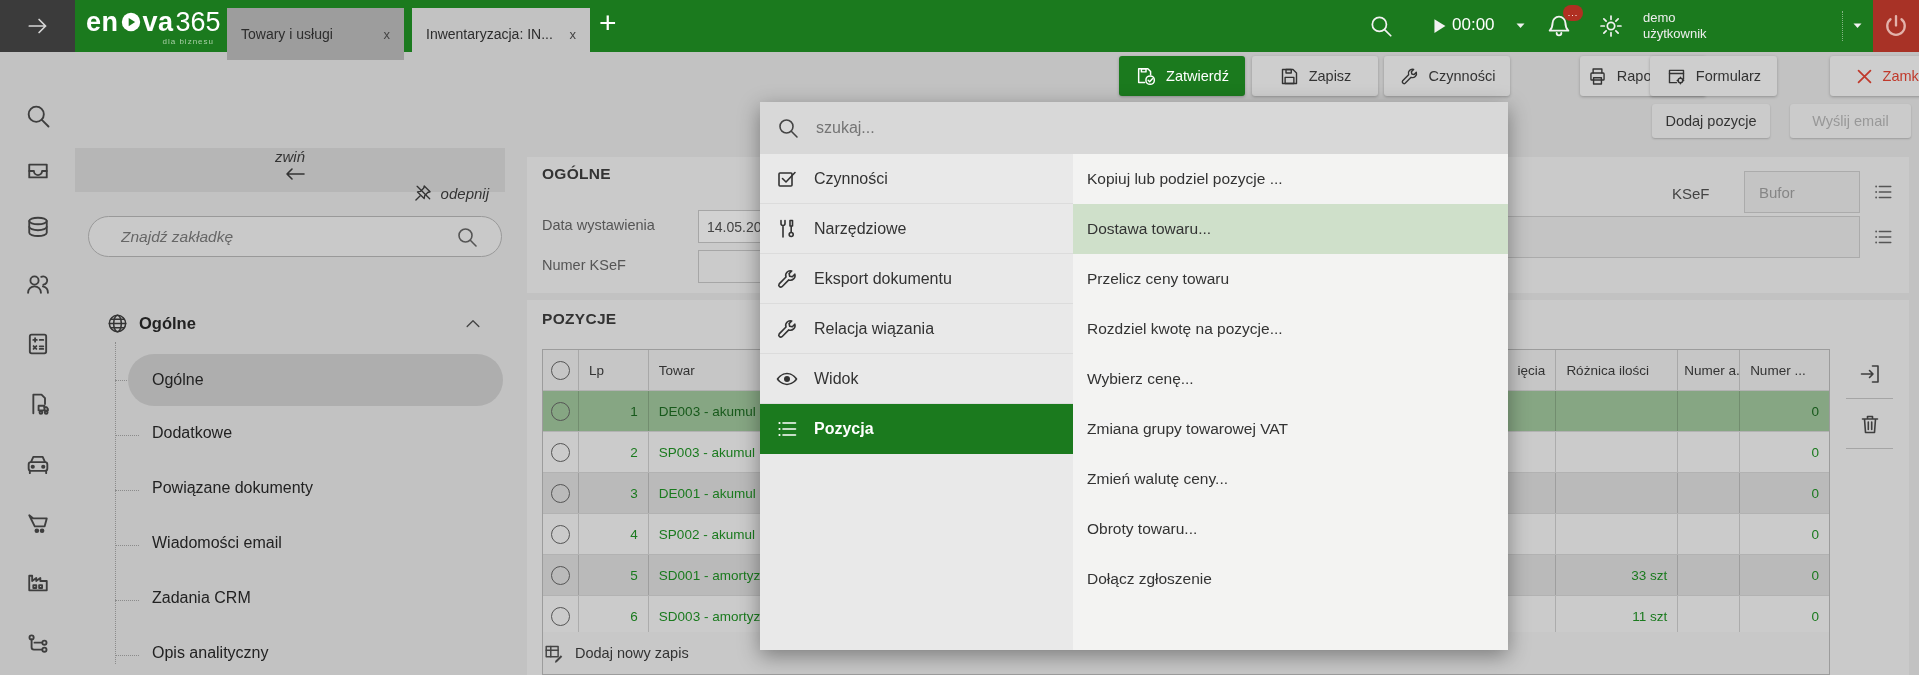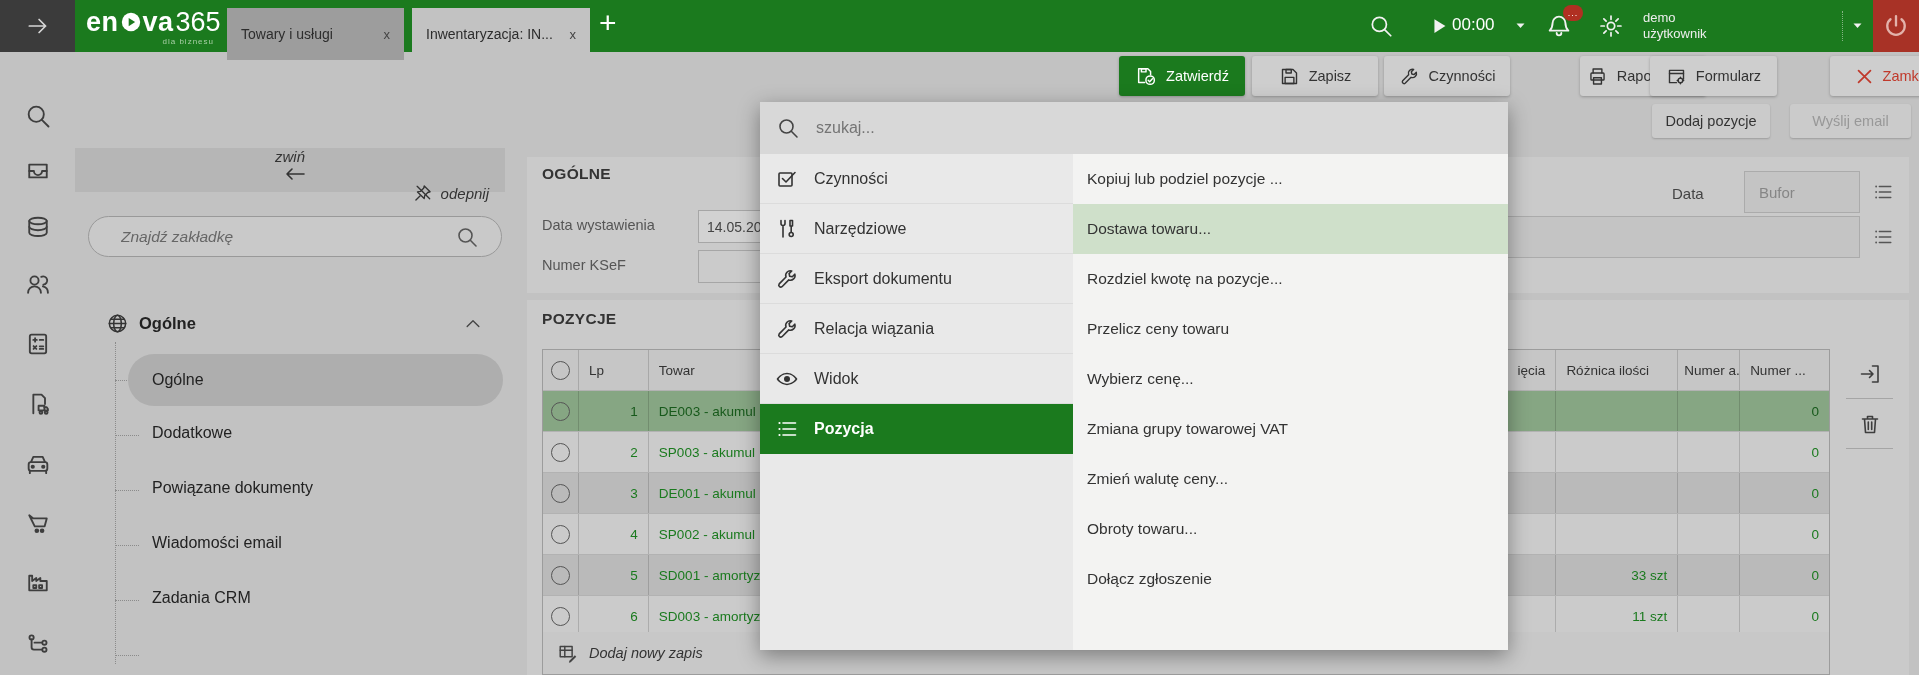--- a/index.html
+++ b/index.html
@@ -87,21 +87,21 @@
   .tc.towar{width:460px;}
   .tc.hidcol{width:449px;justify-content:flex-end;}
   .tc.rozn{width:122px;justify-content:flex-end;}
   .tc.numa{width:62px;padding:0 6px;}
   .tc.num{width:89px;justify-content:flex-end;border-right:none;}
   .g{color:#1a7a1e;}
   .rsel .g{color:#17591b;}
   .radio{width:17px;height:17px;border:1.6px solid #555;border-radius:50%;background:transparent;cursor:pointer;}
   .tfoot{position:absolute;left:542px;top:632px;width:1288px;height:43px;box-sizing:border-box;
          border:1px solid #9c9c9c;border-top:none;background:#c8c8c8;display:flex;align-items:center;
-         padding-left:14px;gap:10px;font-size:14.5px;color:#333;cursor:pointer;font-style:italic;}
+         gap:10px;font-size:14.5px;color:#333;cursor:pointer;}
   .side-rail{position:absolute;left:1846px;top:349px;width:47px;}
   .side-btn{width:47px;height:49px;display:flex;align-items:center;justify-content:center;color:#3e3e3e;
             border-bottom:1px solid #a5a5a5;cursor:pointer;}
 
   
   .menu{position:absolute;left:760px;top:102px;width:748px;height:548px;z-index:50;
         box-shadow:0 6px 20px rgba(0,0,0,.38);display:flex;flex-direction:column;}
   .menu-search{height:52px;background:#d8d8d8;display:flex;align-items:center;gap:14px;padding-left:16px;flex:none;}
   .menu-search input{border:none;outline:none;background:transparent;font-size:16px;color:#555;width:300px;
                      font-family:"Liberation Sans",sans-serif;}
@@ -412,35 +412,38 @@
   </div>
   <div class="tree-item" style="top:479px;">
     <span>Powiązane dokumenty</span>
   </div>
   <div class="tree-item" style="top:534px;">
     <span>Wiadomości email</span>
   </div>
   <div class="tree-item" style="top:589px;">
     <span>Zadania CRM</span>
   </div>
+  <div class="tree-item" style="top:644px;">
+    <span>Opis analityczny</span>
+  </div>
 
   <div class="panel" style="left:527px;top:157px;width:1382px;height:136px;"></div>
   <div class="sec-title" style="left:542px;top:165px;">OGÓLNE</div>
 
   <div class="flabel" style="left:542px;top:217px;">Data wystawienia</div>
   <div class="field" style="left:698px;top:210px;width:222px;height:33px;">
     <span>14.05.20</span>
   </div>
 
   <div class="flabel" style="left:542px;top:257px;">Numer KSeF</div>
   <div class="field empty" style="left:698px;top:250px;width:222px;height:33px;">
     <span></span>
   </div>
 
-  <div class="flabel" style="left:1672px;top:185px;font-size:15px;color:#444;">Data</div>
+  <div class="flabel" style="left:1672px;top:185px;font-size:15px;color:#444;">KSeF</div>
   <div class="field" style="left:1744px;top:171px;width:116px;height:42px;background:#c4c4c4;border-color:#ababab;color:#868686;font-size:15px;padding-left:14px;">
     <span>Bufor</span>
   </div>
   <div class="list-ic" style="left:1872px;top:181px;">
     <svg class="ic" width="22" height="22" viewBox="0 0 24 24">
         <circle cx="4.5" cy="6" r="1" fill="currentColor" stroke="none"></circle>
         <path d="M8 6h12.5"></path>
         <circle cx="4.5" cy="12" r="1" fill="currentColor" stroke="none"></circle>
         <path d="M8 12h12.5"></path>
         <circle cx="4.5" cy="18" r="1" fill="currentColor" stroke="none"></circle>
@@ -645,26 +648,26 @@
         </div>
       </div>
       <div class="menu-right">
         <div class="sub-item">
           <span>Kopiuj lub podziel pozycje ...</span>
         </div>
         <div class="sub-item hl">
           <span>Dostawa towaru...</span>
         </div>
         <div class="sub-item">
+          <span>Przelicz ceny towaru</span>
+        </div>
+        <div class="sub-item">
           <span>Rozdziel kwotę na pozycje...</span>
         </div>
         <div class="sub-item">
-          <span>Przelicz ceny towaru</span>
-        </div>
-        <div class="sub-item">
           <span>Wybierz cenę...</span>
         </div>
         <div class="sub-item">
           <span>Zmiana grupy towarowej VAT</span>
         </div>
         <div class="sub-item">
           <span>Zmień walutę ceny...</span>
         </div>
         <div class="sub-item">
           <span>Obroty towaru...</span>

